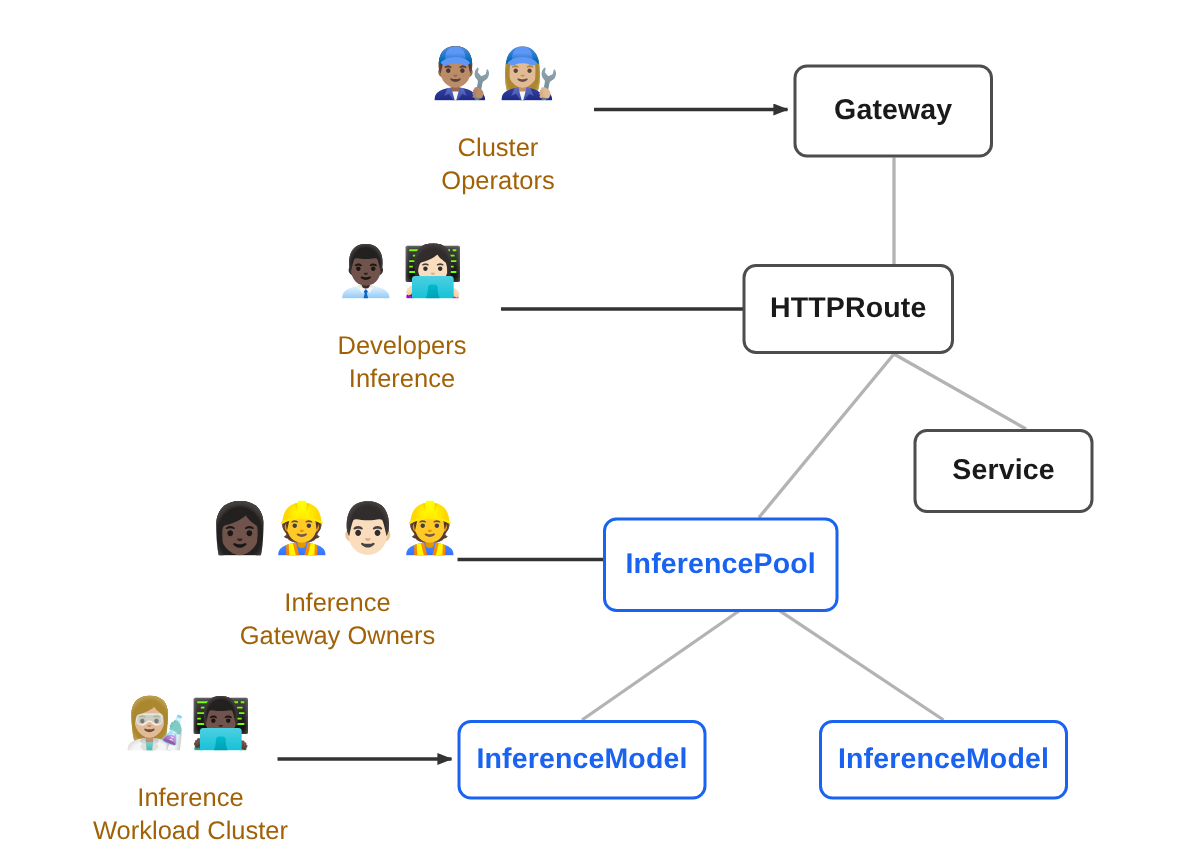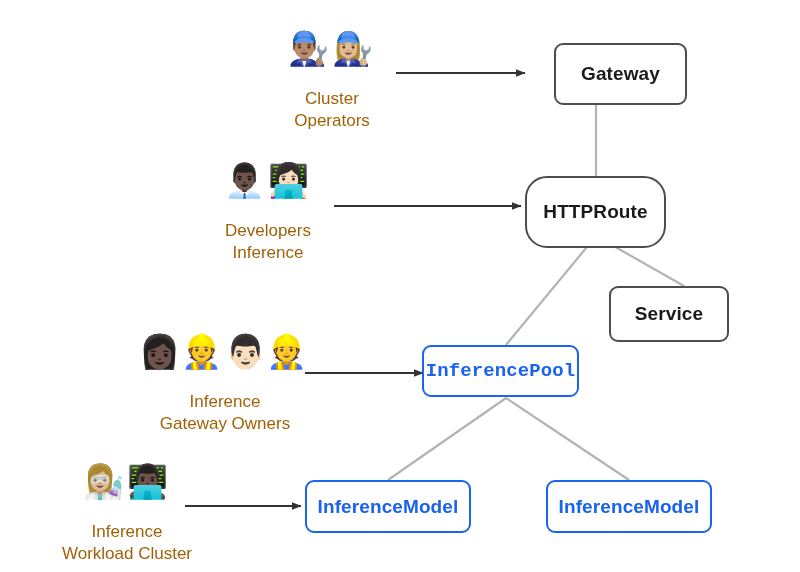--- a/index.html
+++ b/index.html
@@ -93,30 +93,30 @@
       </g>
     <g id="arrow-group">
         <line x1="396" y1="73" x2="525" y2="73" stroke="#333333" stroke-width="2.2" marker-end="url(#arrowhead)"></line>
         <line x1="334" y1="206" x2="521" y2="206" stroke="#333333" stroke-width="2.2" marker-end="url(#arrowhead)"></line>
         <line x1="305" y1="373" x2="423" y2="373" stroke="#333333" stroke-width="2.2" marker-end="url(#arrowhead)"></line>
         <line x1="185" y1="506" x2="301" y2="506" stroke="#333333" stroke-width="2.2" marker-end="url(#arrowhead)"></line>
       </g>
   </svg>
 
   <div id="node-layer">
-      <div class="node std" style="left: 529px; top: 43px; width: 133px; height: 62px; margin-left: 25px;">
+      <div class="node std" style="left: 529px; top: 43px; width: 133px; height: 62px;">
         <span>Gateway</span>
       </div>
-      <div class="node std" style="left: 525px; top: 176px; width: 141px; height: 72px; border-radius: 22px;">
+      <div class="node std" style="left: 495px; top: 176px; width: 141px; height: 60px;">
         <span>HTTPRoute</span>
       </div>
       <div class="node std" style="left: 609px; top: 286px; width: 120px; height: 56px;">
         <span>Service</span>
       </div>
-      <div class="node accent" style="left: 422px; top: 345px; width: 157px; height: 52px; font-family: Liberation Mono, monospace;">
+      <div class="node accent" style="left: 402px; top: 345px; width: 157px; height: 63px;">
         <span>InferencePool</span>
       </div>
       <div class="node accent" style="left: 305px; top: 480px; width: 166px; height: 53px;">
         <span>InferenceModel</span>
       </div>
       <div class="node accent" style="left: 546px; top: 480px; width: 166px; height: 53px;">
         <span>InferenceModel</span>
       </div>
     </div>
   <div id="persona-layer">

